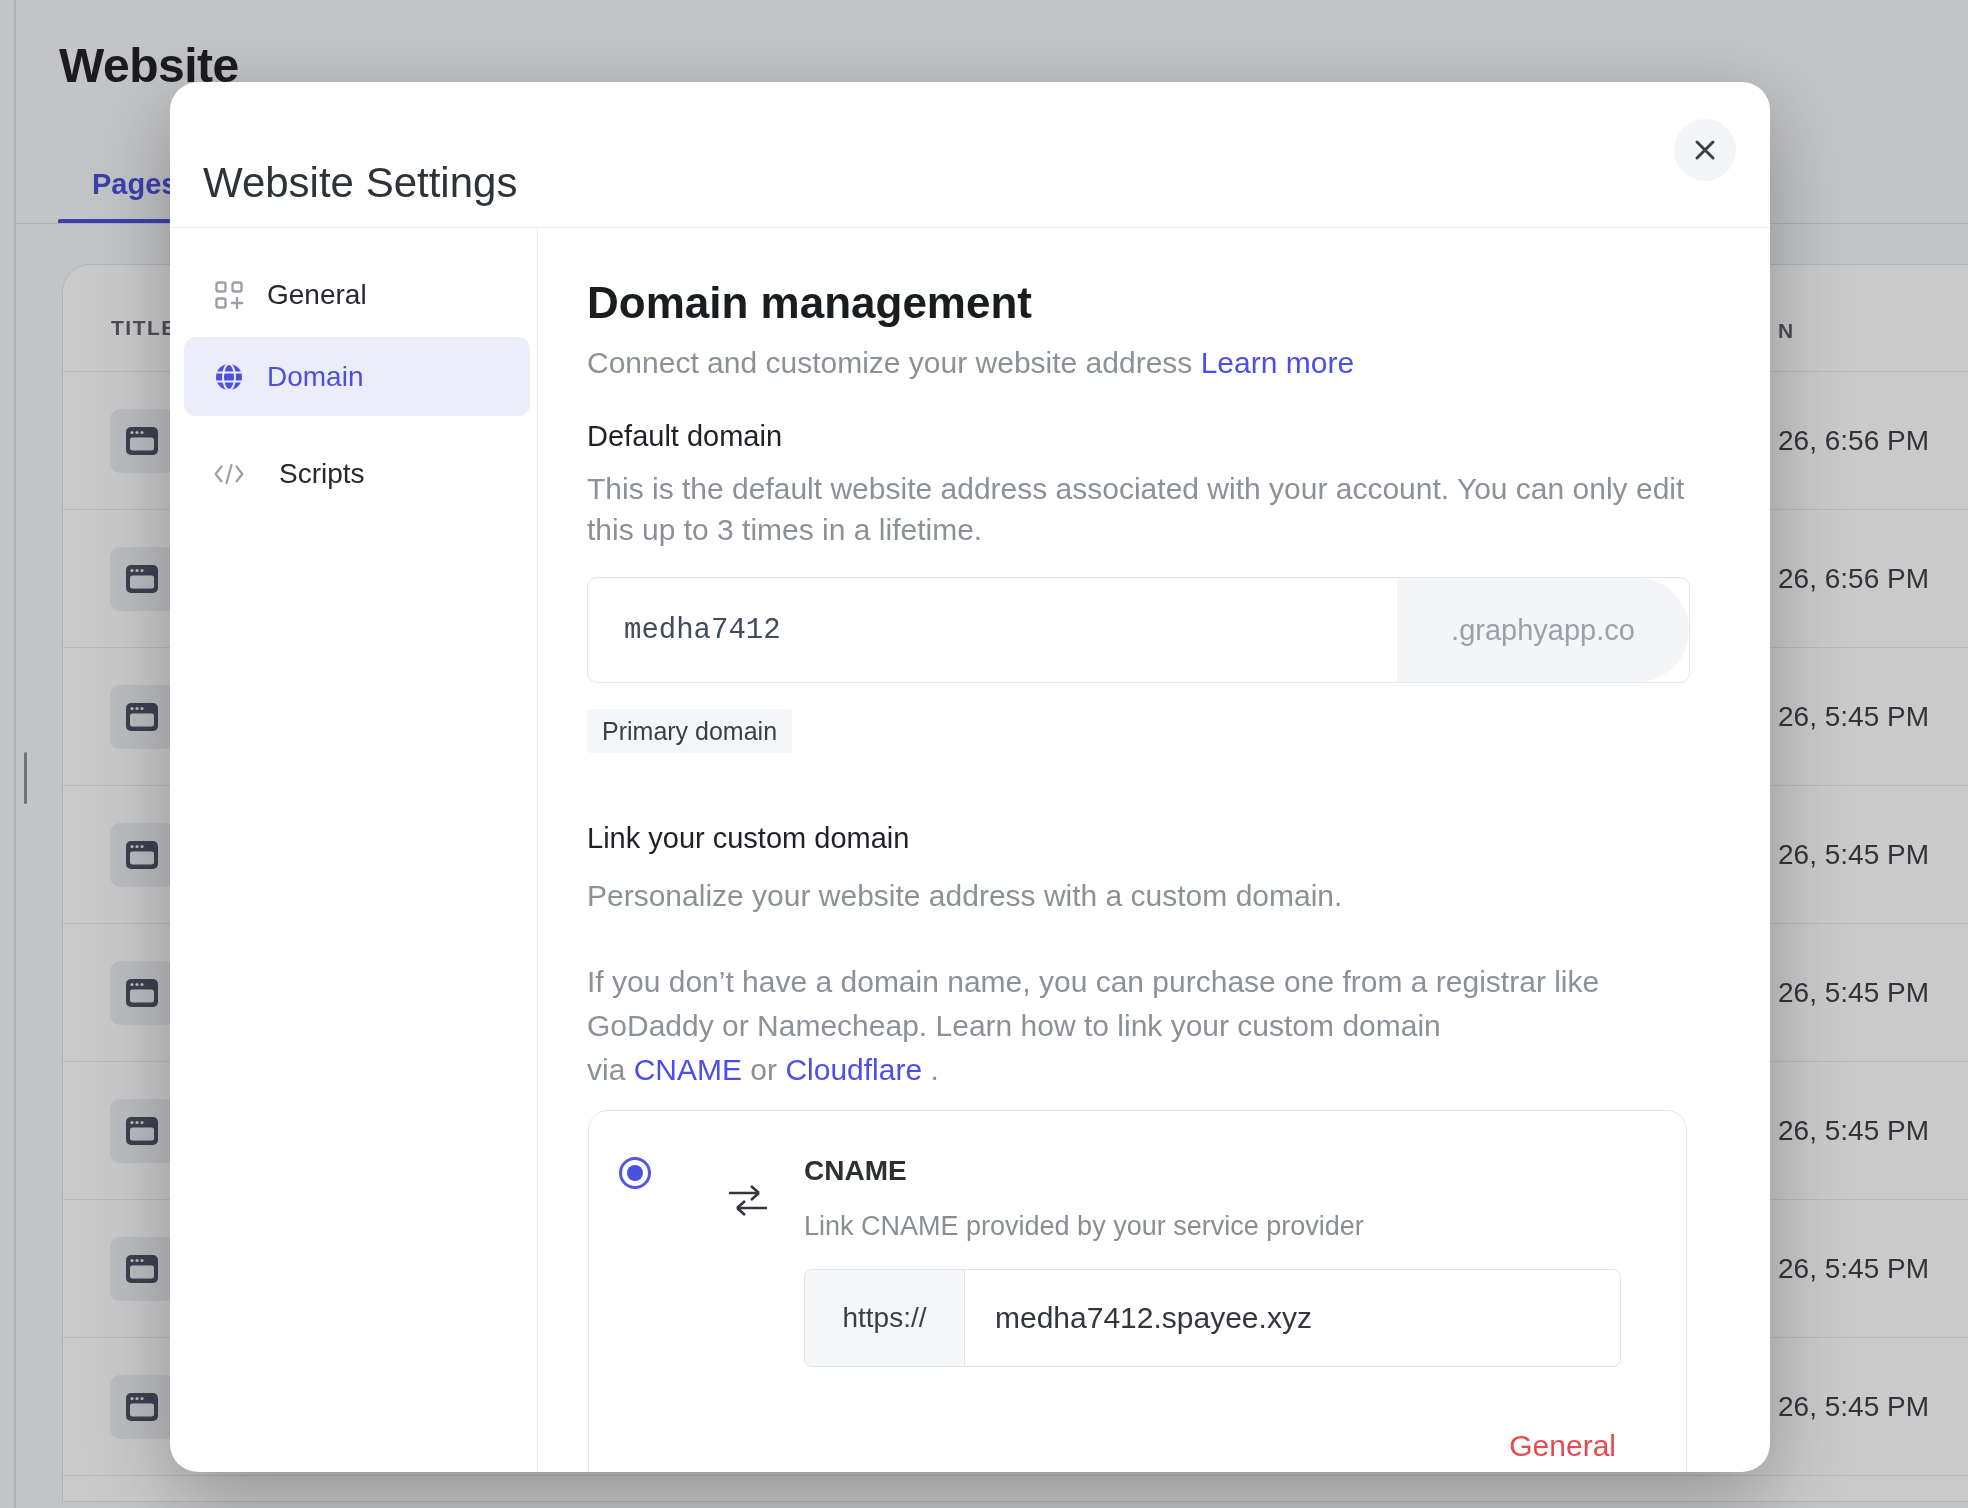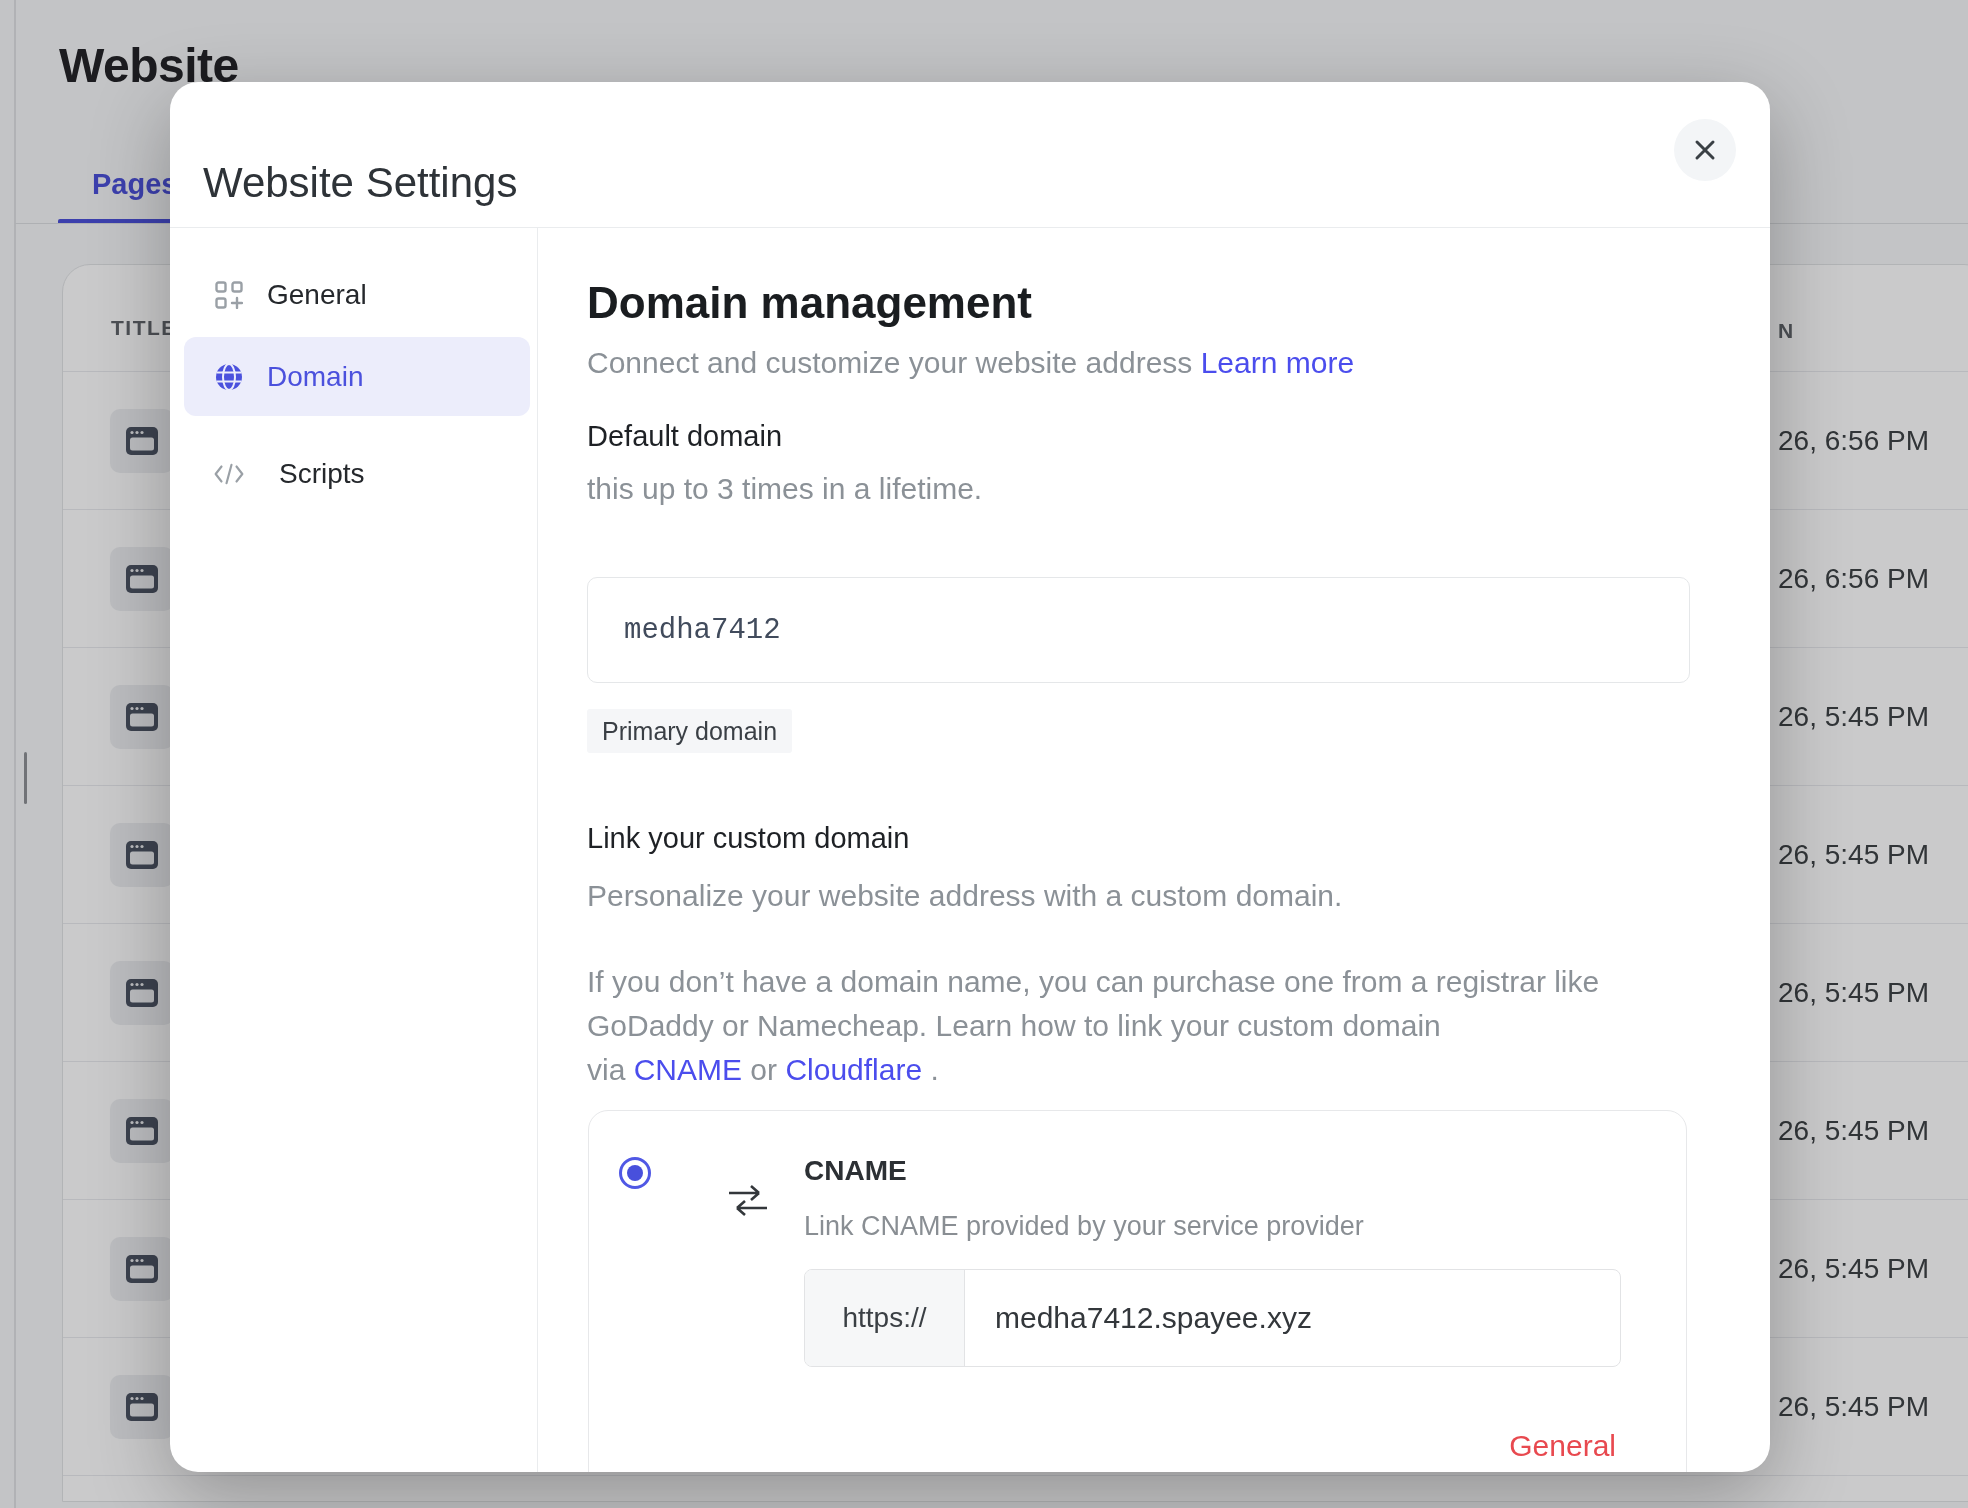--- a/index.html
+++ b/index.html
@@ -263,25 +263,27 @@
   </div>
 
   <div class="content">
     <div class="h-heading">Domain management</div>
     <div class="h-sub">
       <span>Connect and customize your website address </span><span class="link">Learn more</span>
     </div>
 
     <div class="sec-label" style="top:338px;">Default domain</div>
     <div class="gray-p" style="top:386px;">
+      <div>This is the default website address associated with your account. You can only edit</div>
       <div>this up to 3 times in a lifetime.</div>
     </div>
 
     <div class="domain-group">
       <input class="domain-input" type="text" value="medha7412" style="">
+      <div class="domain-suffix">.graphyapp.co</div>
     </div>
     <div class="badge">Primary domain</div>
 
     <div class="sec-label" style="top:740px;">Link your custom domain</div>
     <div class="gray-p" style="top:793px;">Personalize your website address with a custom domain.</div>
 
     <div class="gray-p" style="top:878px; line-height:44px;">
       <div>If you don’t have a domain name, you can purchase one from a registrar like</div>
       <div>GoDaddy or Namecheap. Learn how to link your custom domain</div>
       <div><span>via </span><span class="link">CNAME</span><span> or </span><span class="link">Cloudflare</span><span> .</span></div>

